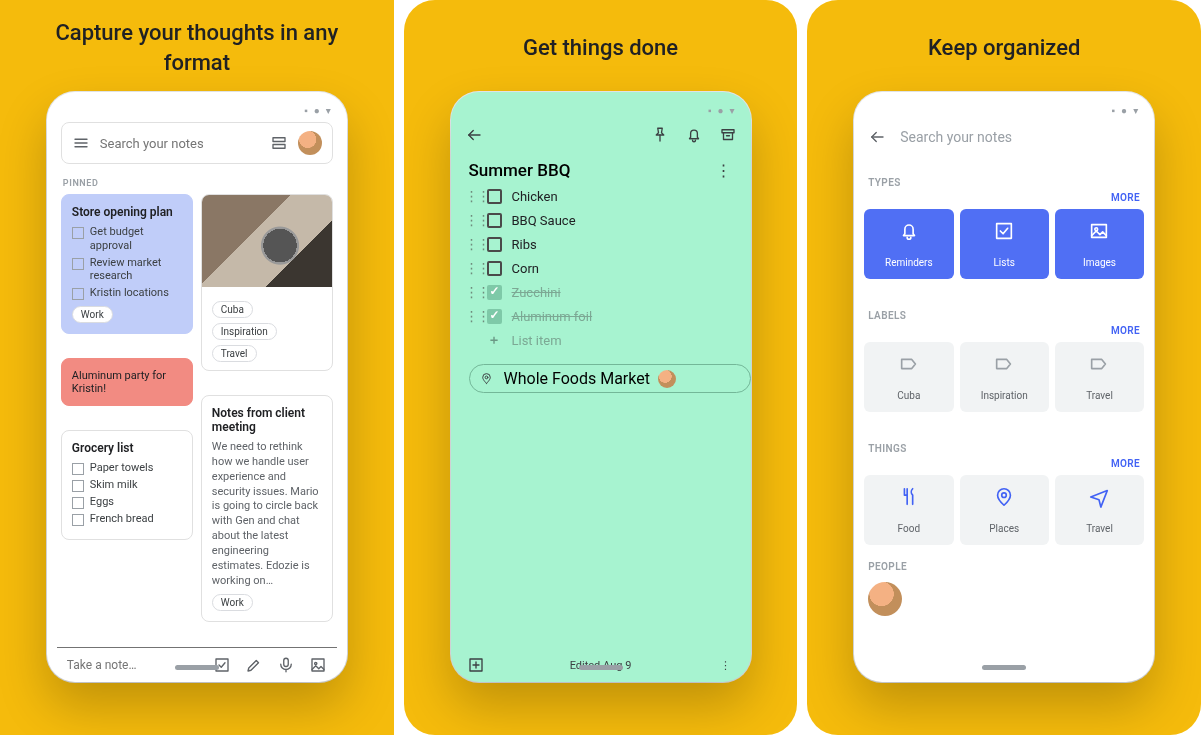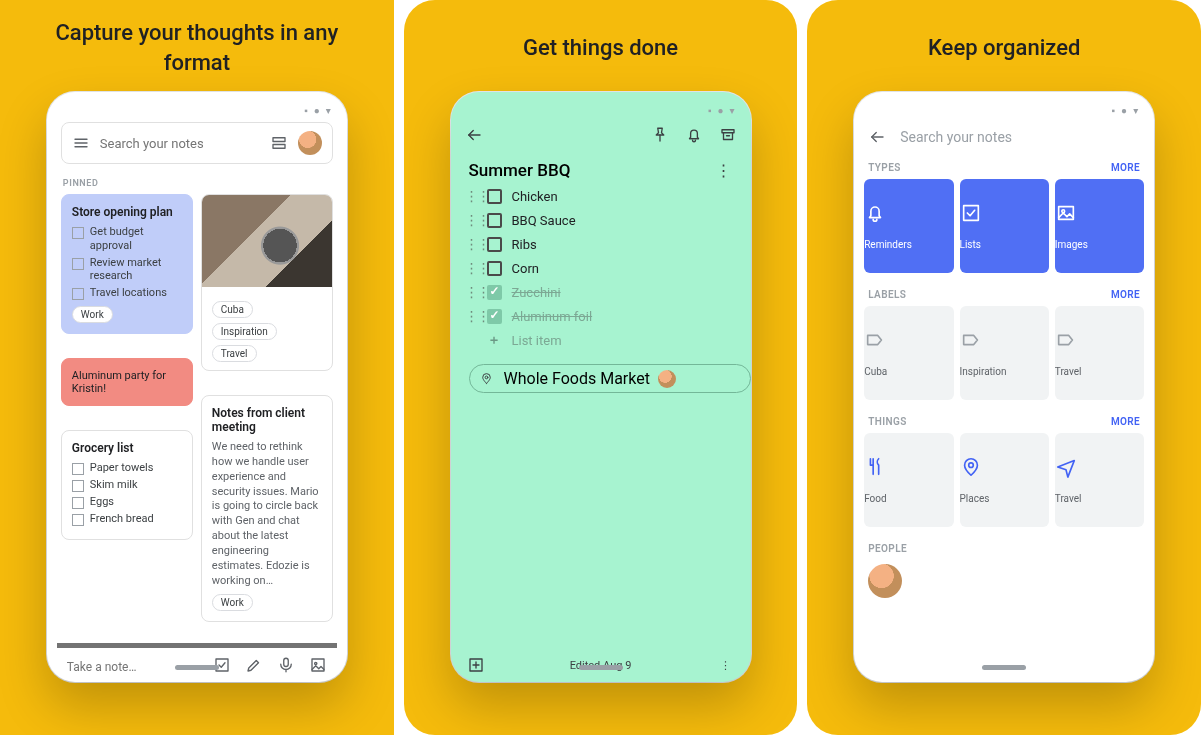--- a/index.html
+++ b/index.html
@@ -29,21 +29,21 @@
   .card .chk { display:flex; align-items:flex-start; gap:6px; color:#3c4043; margin-bottom:3px; line-height:1.25;}
   .card .chk::before { content:""; width:10px; height:10px; flex:0 0 10px; border:1px solid #9aa0a6; margin-top:2px;}
   .chips { display:flex; flex-wrap:wrap; gap:5px; margin-top:6px;}
   .chip { border:1px solid #dadce0; border-radius:999px; padding:2px 8px; font-size:10px; color:#3c4043; background:#fff;}
   .card.blue { background:#c0cdf9; border-color:#c0cdf9;}
   .card.red  { background:#f28b82; border-color:#f28b82;}
   .card.green{ background:#ccff90; border-color:#ccff90;}
   .imgcard { padding:0; overflow:hidden;}
   .imgcard .img { height:92px; background: radial-gradient(circle at 60% 55%, #555 0 18%, #999 18% 20%, rgba(0,0,0,0) 21%), linear-gradient(135deg,#8a7765 0 40%,#c5b9a9 40% 70%,#3b3630 70% 100%);}
   .card.text p { color:#5f6368; font-size:11px; line-height:1.35;}
-  .bottombar { display:flex; align-items:flex-end; gap:14px; padding:8px 10px 0 10px; border-top:5px solid #737373; margin-top:auto; color:#5f6368;}
+  .bottombar { display:flex; align-items:center; gap:14px; padding:8px 10px 0 10px; border-top:1px solid #737373; margin-top:auto; color:#5f6368;}
   .bottombar .take { flex:1; font-size:12px; color:#757575;}
   .ico { width:18px; height:18px; display:inline-flex; align-items:center; justify-content:center;}
   
   .p2 { background:#a7f3d0;}
   .p2 .phone-inner{ padding:30px 0 8px 0;}
   .p2top { display:flex; align-items:center; justify-content:space-between; padding:4px 14px 0 14px; color:#3c4043;}
   .p2top .right { display:flex; gap:16px;}
   .p2title { padding:16px 18px 8px 18px; display:flex; justify-content:space-between; align-items:center;}
   .p2title h3{ font-size:17px; font-weight:500;text-align:right;}
   .p2list { padding:0 14px; display:flex; flex-direction:column; gap:8px;}
@@ -60,23 +60,23 @@
   .locchip .pin{ color:#3c4043;}
   .locchip .av{ width:18px; height:18px; border-radius:50%; background:radial-gradient(circle at 40% 35%,#f4b183 0 40%,#c28f5b 41% 100%);}
   .p2bottom { margin-top:auto; display:flex; align-items:center; justify-content:space-between; padding:10px 16px 0 16px; color:#3c4043; font-size:11px;}
   .p2bottom .mid{ flex:1; text-align:center;}
   
   .p3 .phone-inner{ padding:30px 0 8px 0;}
   .p3search { display:flex; align-items:center; gap:14px; padding:6px 14px 10px 14px; color:#5f6368;}
   .p3search .placeholder{ color:#9aa0a6; font-size:14px;}
   .sec-head { display:flex; justify-content:space-between; align-items:center; padding:6px 14px 6px 14px; font-size:10px; letter-spacing:.4px;}
   .sec-head .lbl{ color:#9aa0a6; font-weight:600;}
-  .sec-head .more{ color:#4262f4; font-size:10px; font-weight:600;}
+  .sec-head .more{ color:#4262f4; font-size:10px; font-weight:600;margin-top:30px;}
   .tilesrow { display:flex; gap:6px; padding:0 10px 10px 10px;}
-  .tile { flex:1; height:94px; border-radius:6px; display:flex; flex-direction:column; justify-content:center; gap:10px; font-size:10px;}
+  .tile { flex:1; height:70px; border-radius:6px; display:flex; flex-direction:column; align-items:center; justify-content:center; gap:10px; font-size:10px;}
   .tile.blue{ background:#506ff4; color:#fff;}
   .tile.gray{ background:#f1f3f4; color:#5f6368;}
   .tile.gray .ticon{ color:#4262f4;}
   .tile .ticon{ font-size:22px;}
   .tile.gray.outline .ticon{ color:#9aa0a6;}
   .people-av{ width:34px; height:34px; border-radius:50%; background:radial-gradient(circle at 40% 35%,#f4b183 0 40%,#c28f5b 41% 100%); margin:4px 0 0 14px;}
   
   svg{ stroke:currentColor; fill:none; stroke-width:1.8; stroke-linecap:round; stroke-linejoin:round;}
 </style>
 </head>
@@ -113,21 +113,21 @@
         <div class="col">
           <div class="card blue">
             <div class="card-title">Store opening plan</div>
             <div class="chk">
                 <span>Get budget approval</span>
               </div>
             <div class="chk">
                 <span>Review market research</span>
               </div>
             <div class="chk">
-                <span>Travel locations</span>
+                <span>Kristin locations</span>
               </div>
             <div class="chips">
                 <span class="chip">Work</span>
               </div>
           </div>
           <div class="card red">
             <span>Aluminum party for Kristin!</span>
           </div>
           <div class="card">
             <div class="card-title">Grocery list</div>

